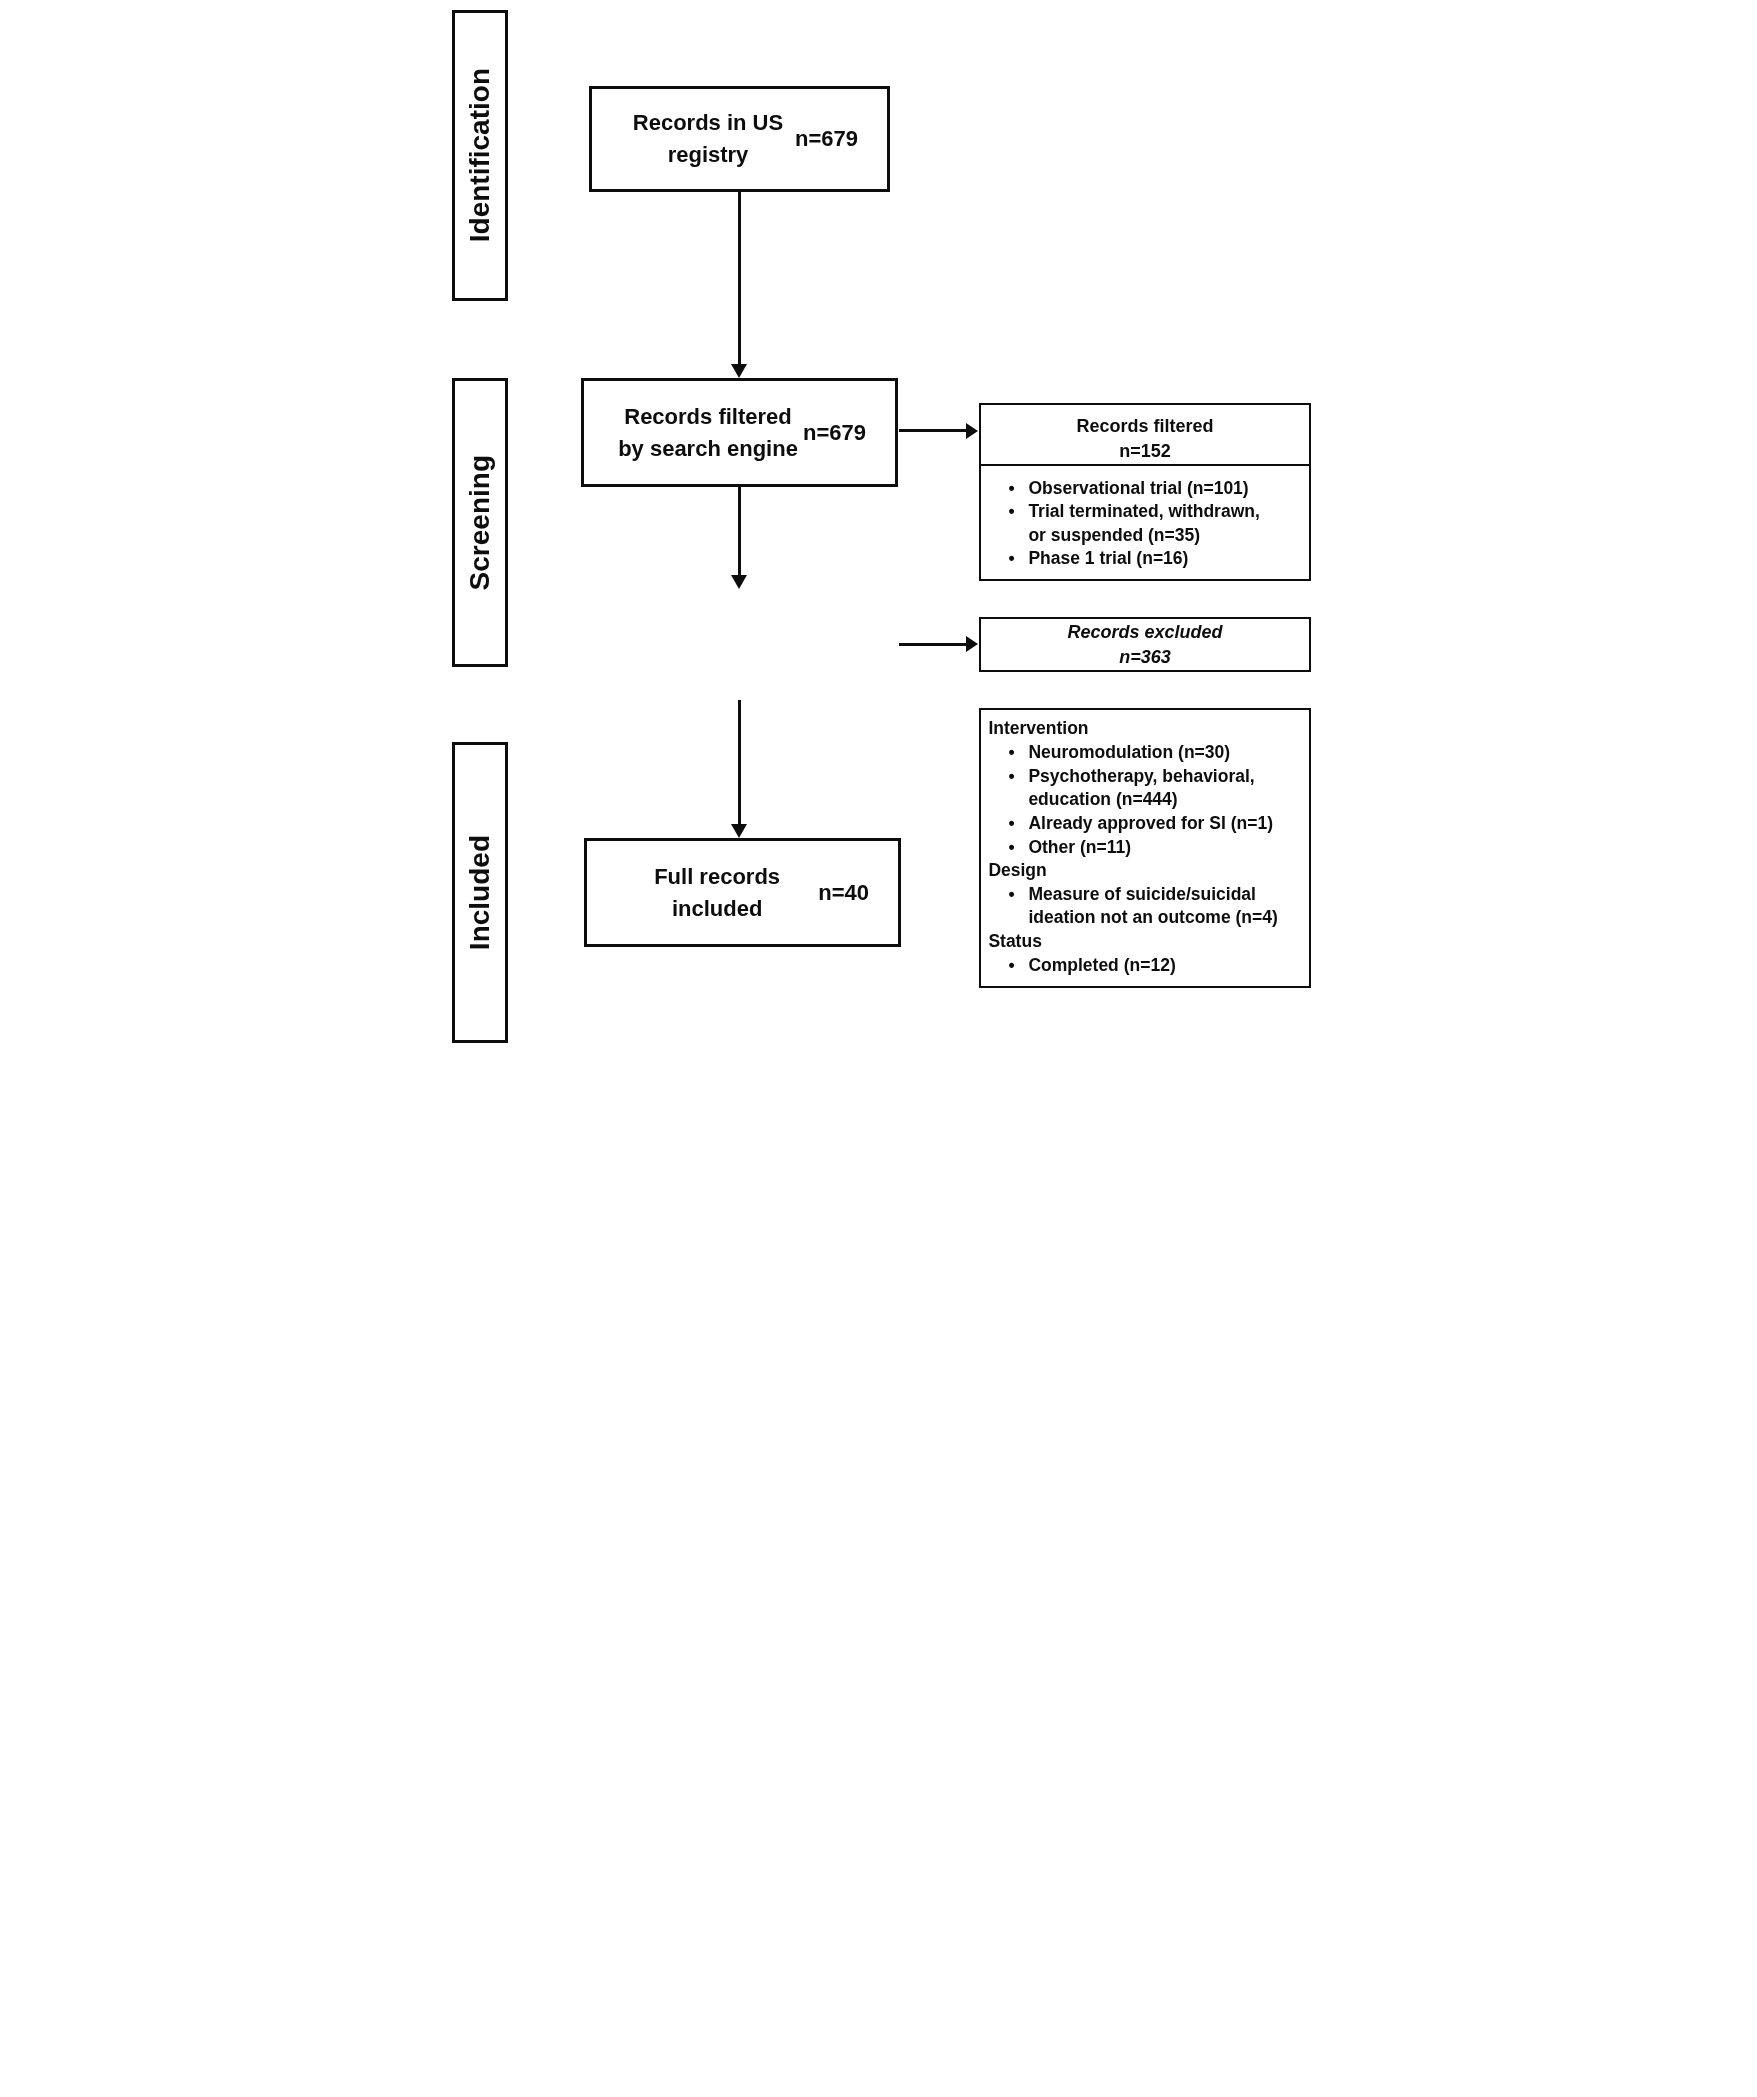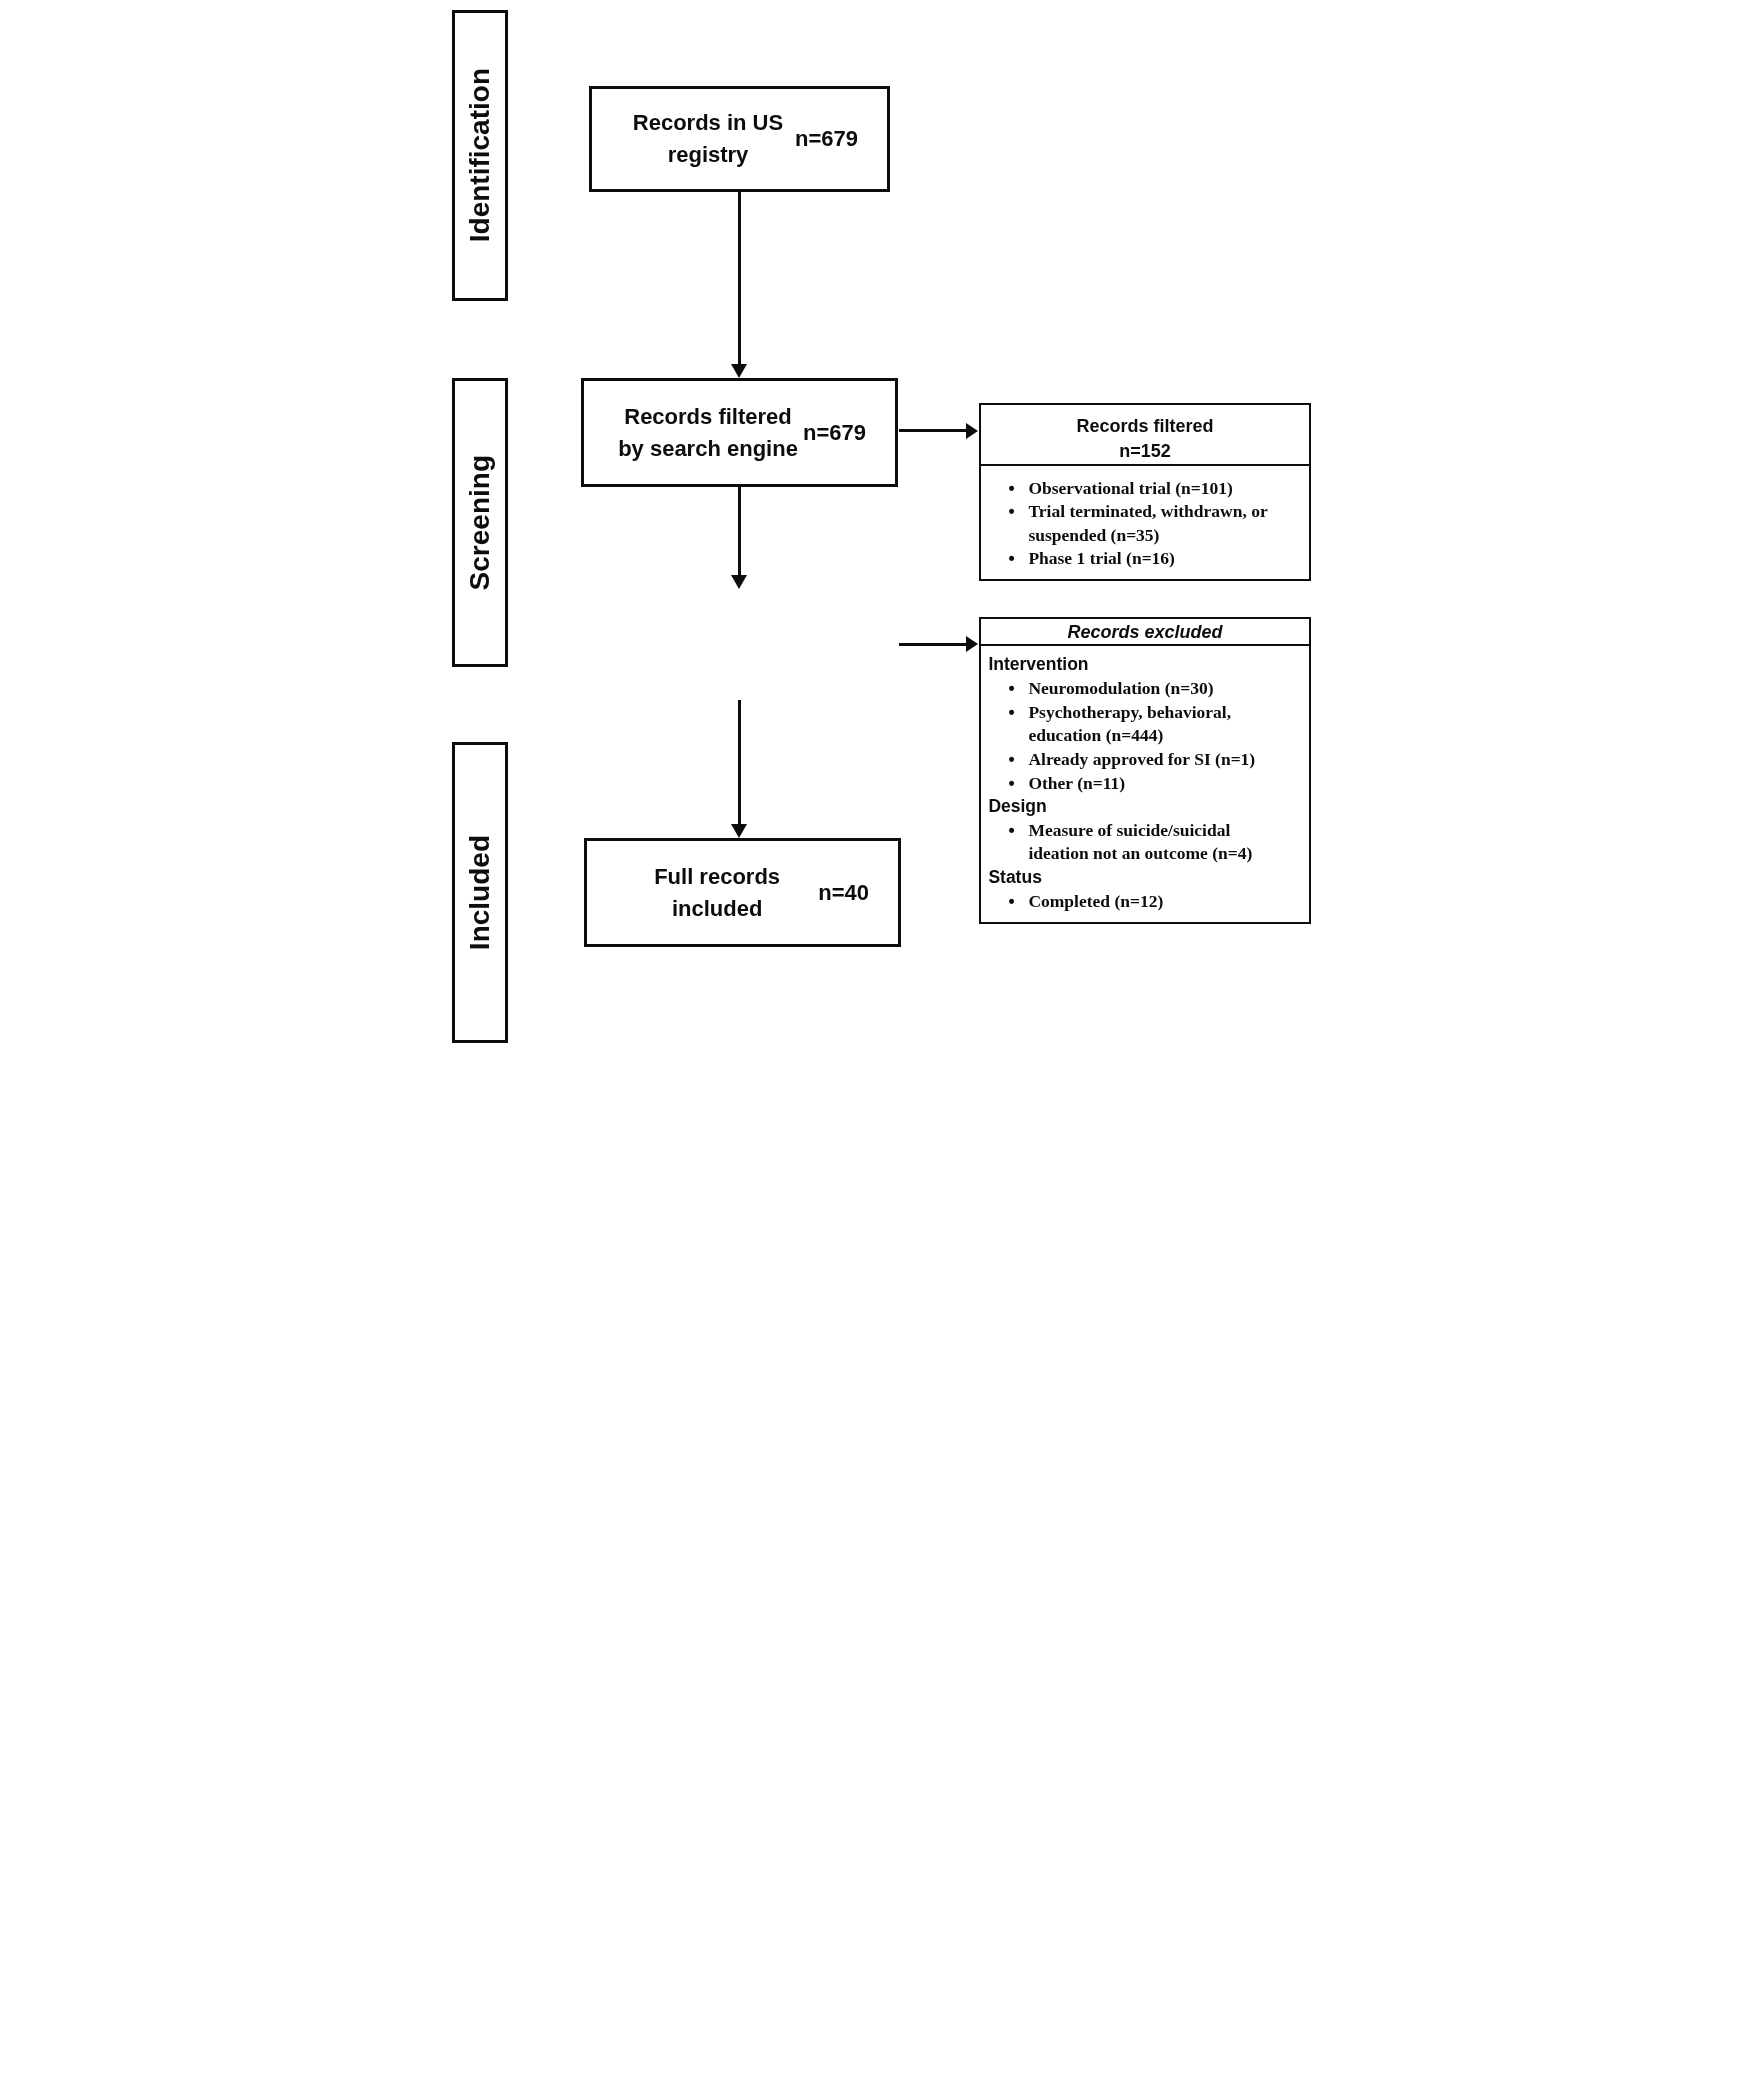--- a/index.html
+++ b/index.html
@@ -58,21 +58,21 @@
     line-height: 1.35;
     z-index: 2;
     padding: 10.6px 29px 0 7.4px;
     text-align: left;
   }
   .list-box.big { padding-top: 7.4px; }
   .sec-h { font-size: 17.5px; }
   ul.blist { list-style: none; margin: 0; padding: 0 0 0 20px; }
   ul.blist li { display: flex; }
   .blt { width: 20px; flex: 0 0 20px; }
-  .txt { flex: 1 1 auto; font-family: Liberation Serif, serif; }
+  .txt { flex: 1 1 auto; }
   
   .line { background: #0d0d0d; z-index: 1; }
   .arrow-down {
     width: 0; height: 0; z-index: 1;
     border-left: 8.5px solid transparent;
     border-right: 8.5px solid transparent;
     border-top: 14px solid #0d0d0d;
   }
   .arrow-right {
     width: 0; height: 0; z-index: 1;
@@ -132,21 +132,21 @@
         <span class="txt">Phase 1 trial (n=16)</span>
       </li>
     </ul>
   </div>
 
   <div class="abs side-box" style="left:540px; top:617px; width:332px; height:55px;font-style:italic;">
     <div>Records excluded</div>
     <div>n=363</div>
   </div>
 
-  <div class="abs list-box big" style="left:540px; top:644px; width:332px; height:280px;">
+  <div class="abs list-box big" style="left:540px; top:708px; width:332px; height:280px;">
 
     <div class="sec">
       <div class="sec-h">Intervention</div>
       <ul class="blist">
         <li>
           <span class="blt">•</span>
           <span class="txt">Neuromodulation (n=30)</span>
         </li>
         <li>
           <span class="blt">•</span>

